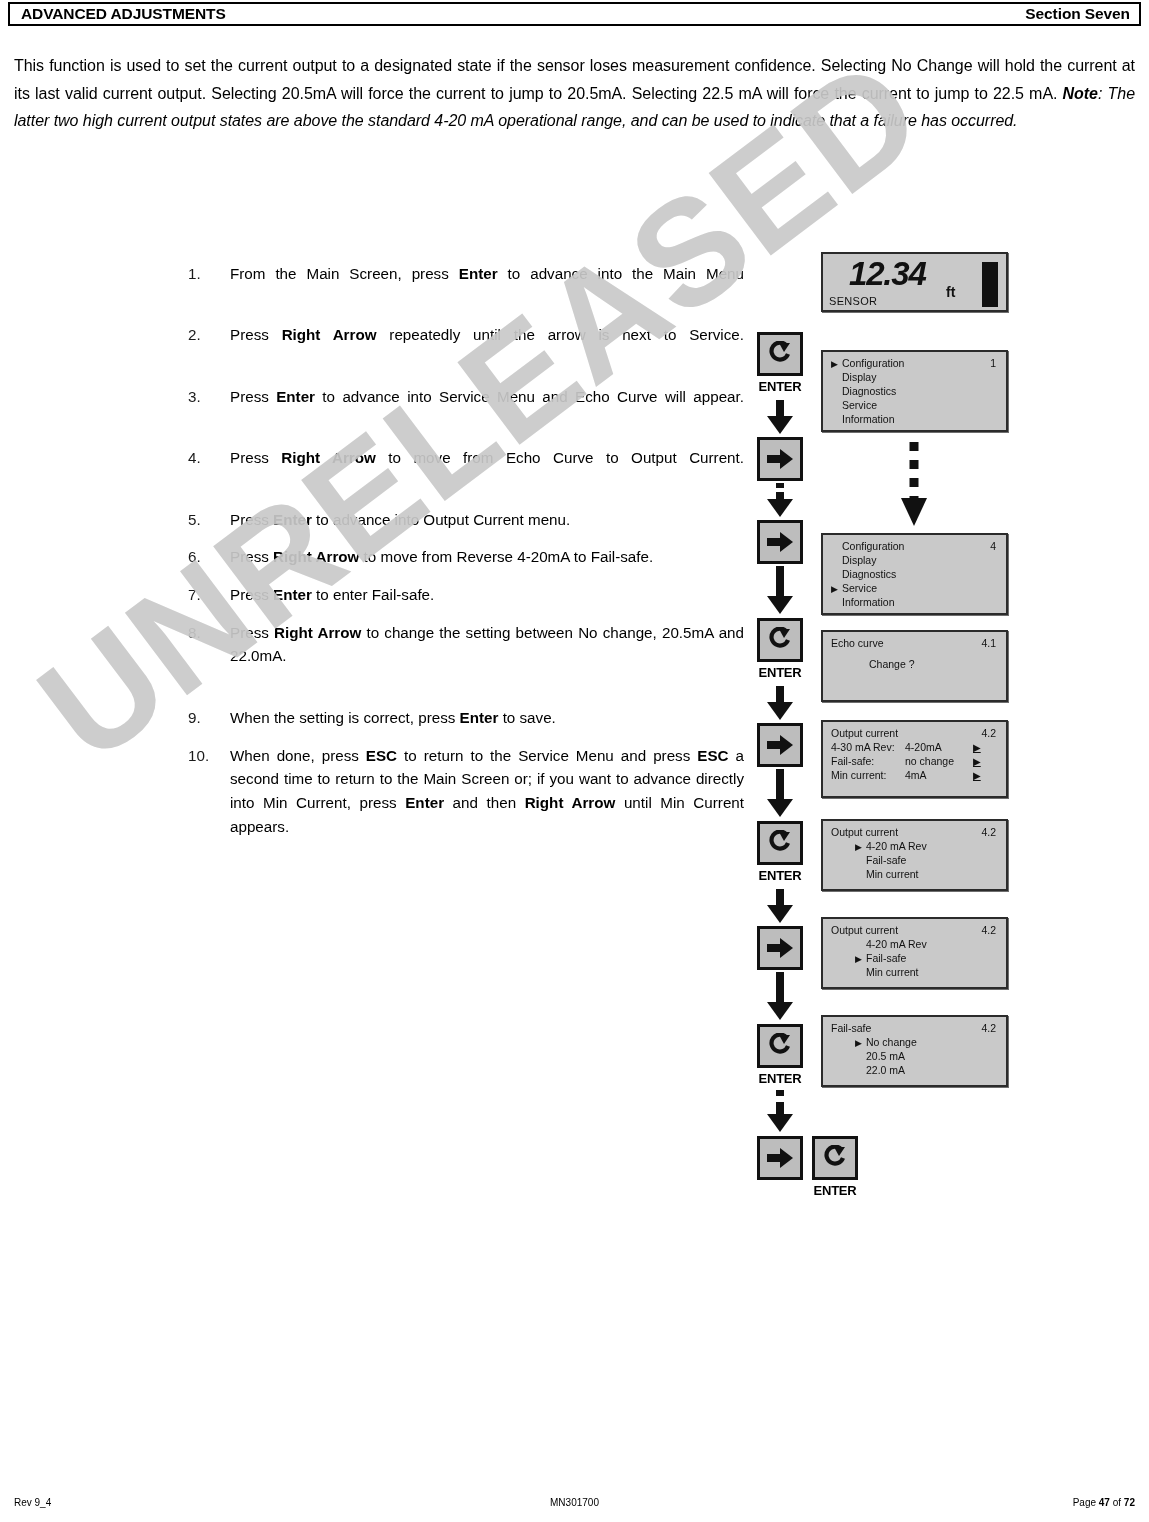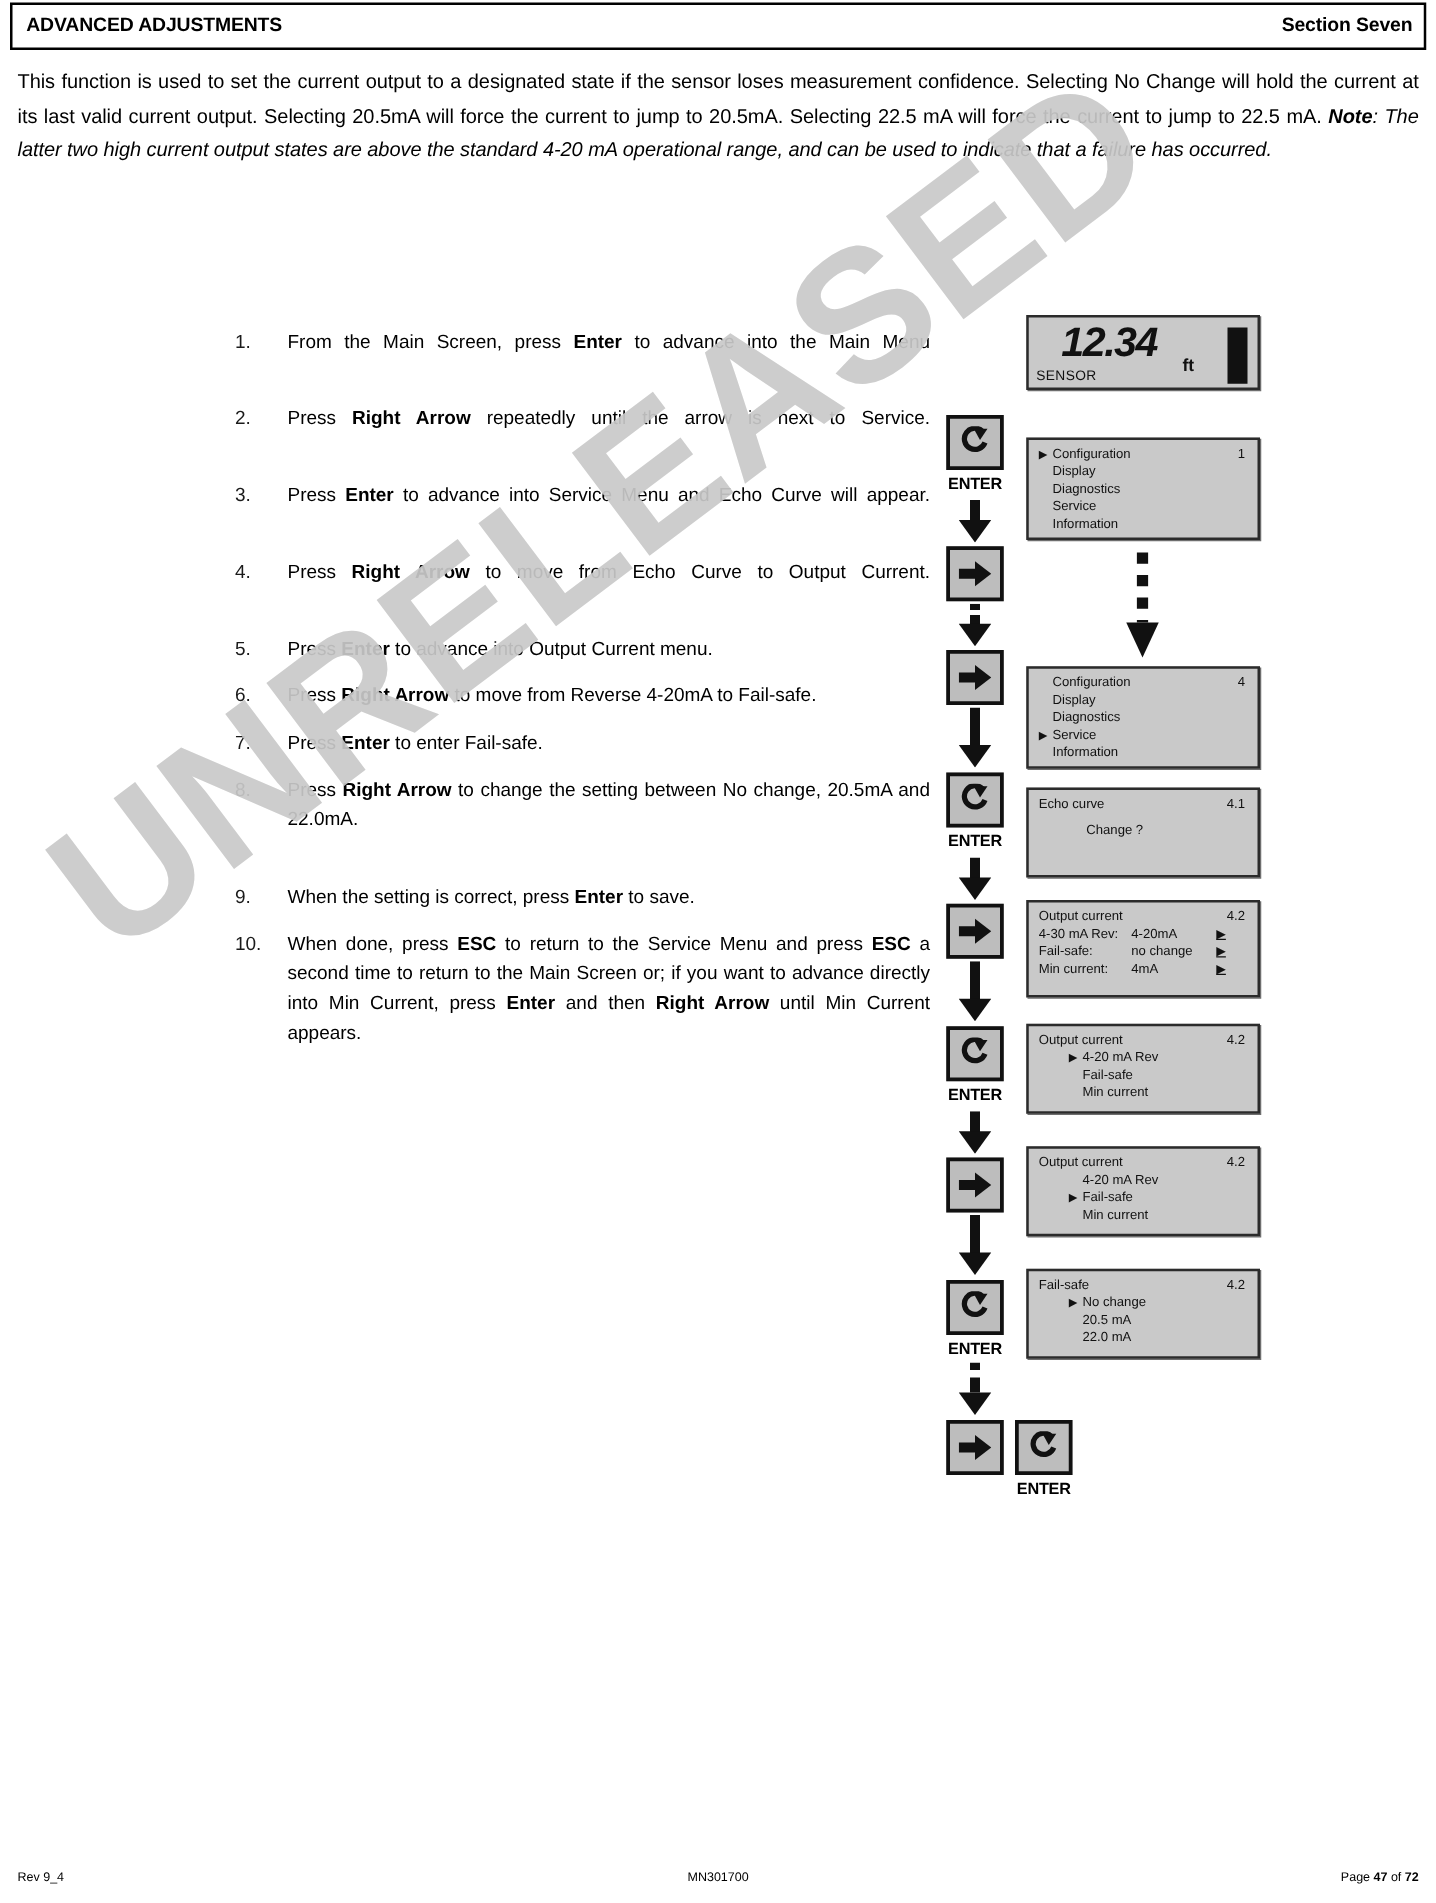--- a/index.html
+++ b/index.html
@@ -16,21 +16,21 @@
     color: #000000;
     overflow: hidden;
   }
 
   
   .page-header {
     position: absolute;
     left: 8px;
     top: 2px;
     width: 1133px;
-    height: 38px;
+    height: 24px;
     border: 2px solid #000;
     box-sizing: border-box;
     display: flex;
     align-items: center;
     justify-content: space-between;
     padding: 0 9px 0 11px;
   }
   .page-header .hdr-left,
   .page-header .hdr-right {
     font-size: 15.5px;

